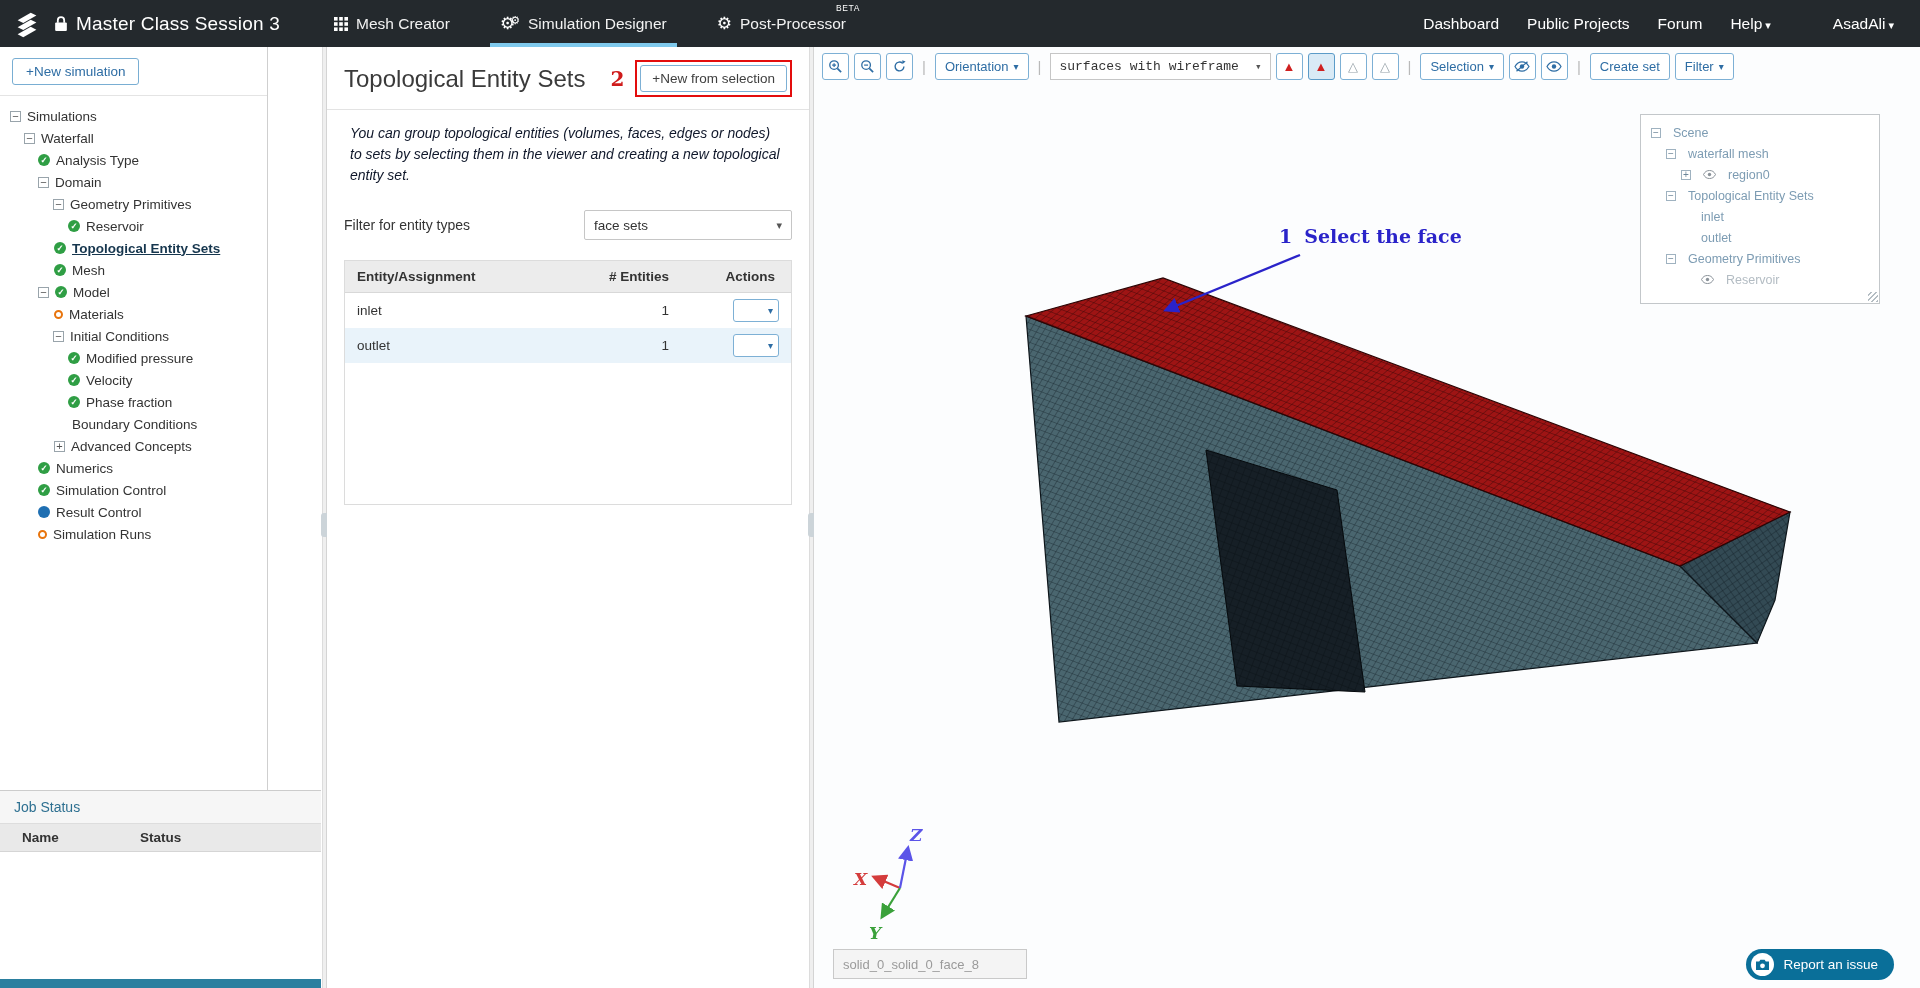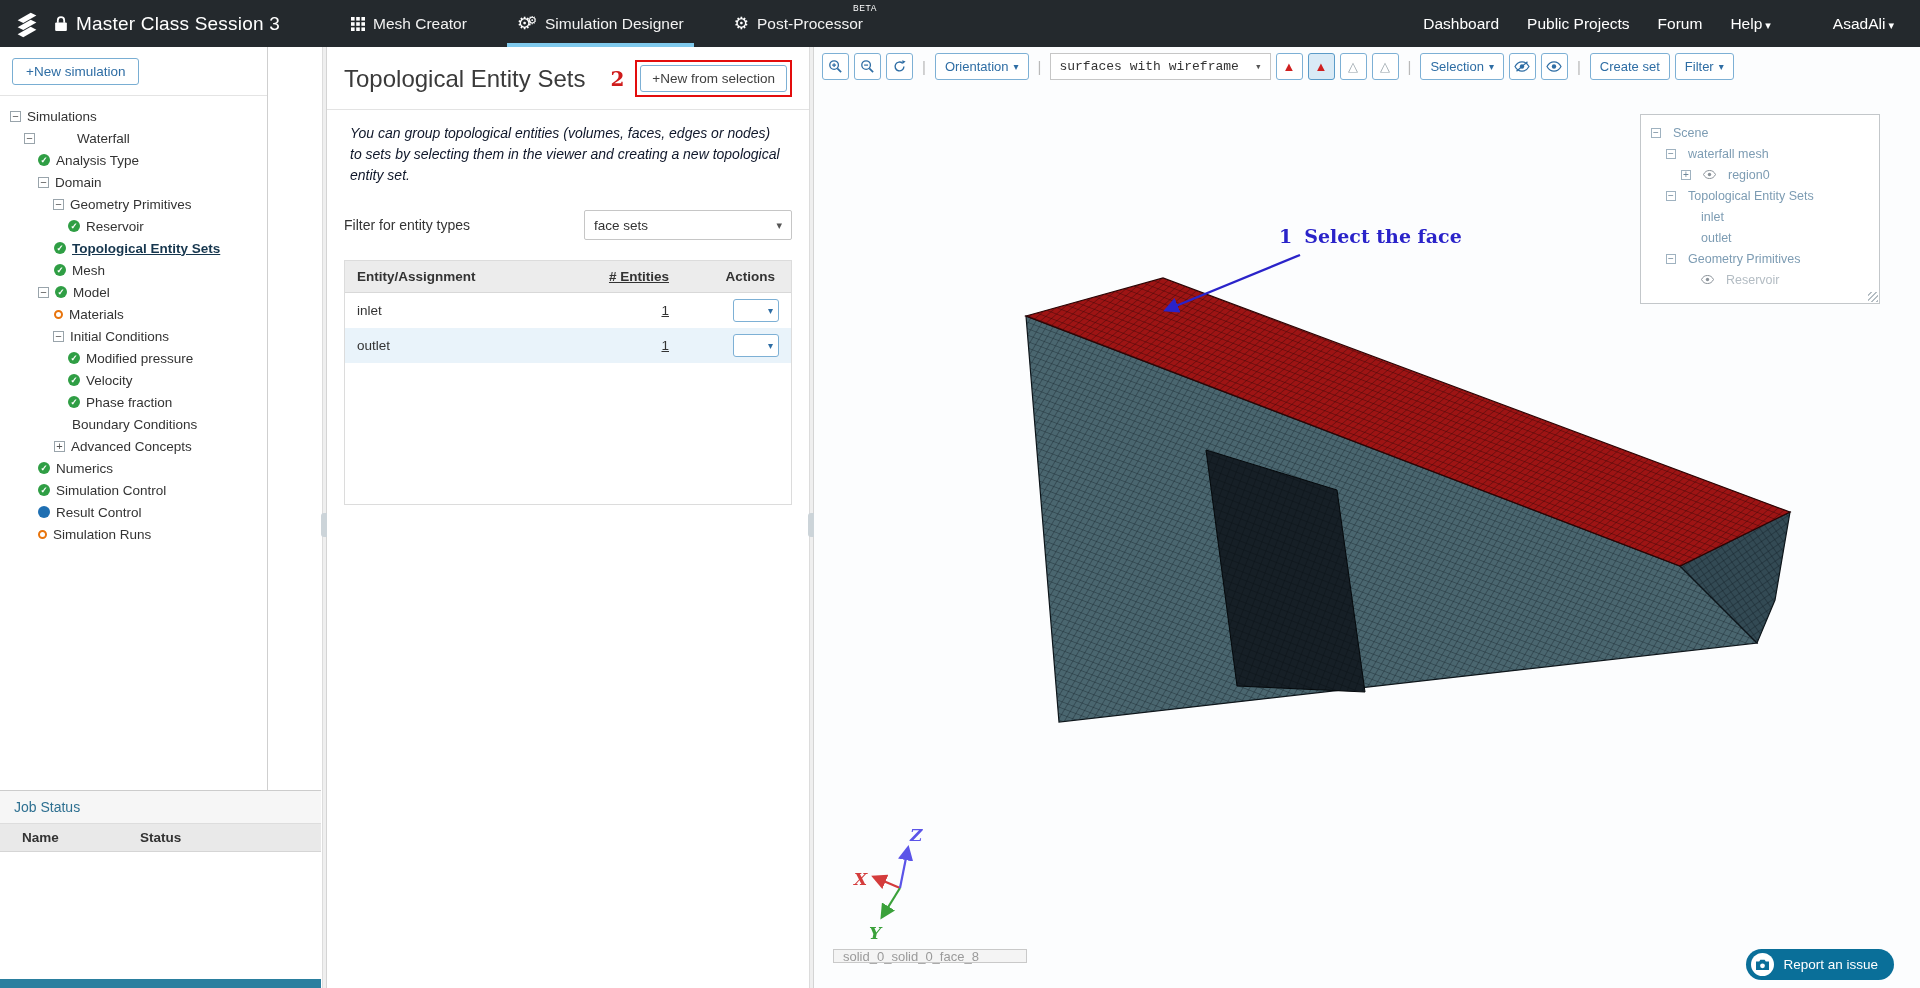--- a/index.html
+++ b/index.html
@@ -4,21 +4,21 @@
 <style>
   * { box-sizing: border-box; margin: 0; padding: 0; }
   html,body { width:1920px; height:988px; overflow:hidden; background:#fff;
     font-family:"Liberation Sans", sans-serif; }
 
   
   .navbar { position:absolute; top:0; left:0; width:1920px; height:47px;
     background:#24292d; display:flex; align-items:center; color:#fff; z-index:50; }
   .logo { width:34px; height:34px; margin:0 10px; display:flex; align-items:center; justify-content:center; }
   .lock { display:flex; align-items:center; margin-right:8px; }
-  .nav-title { font-size:19px; font-weight:400; letter-spacing:.2px; margin-right:65px; white-space:nowrap; }
+  .nav-title { font-size:19px; font-weight:400; letter-spacing:.2px; margin-right:48px; white-space:nowrap; }
   .nav-tabs { display:flex; height:100%; align-items:center; gap:38px; }
   .nav-tab { position:relative; height:100%; display:flex; align-items:center; gap:8px;
     font-size:15.5px; color:#f2f2f2; cursor:pointer; padding:0 6px; white-space:nowrap; }
   .nav-tab.active::after { content:""; position:absolute; left:-4px; right:-4px; bottom:0; height:4px; background:#7fc9ec; }
   .beta { position:absolute; top:3px; right:-8px; font-size:8.5px; letter-spacing:.6px; color:#fff; }
   .tab-icon { display:flex; align-items:center; }
   .gear-glyph { font-size:17px; line-height:1; color:#fff; }
   .gear-glyph.small { font-size:11px; margin-left:-5px; align-self:flex-start; }
   .nav-right { margin-left:auto; display:flex; align-items:center; gap:28px; font-size:15.5px; padding-right:26px; }
   .nav-link { cursor:pointer; white-space:nowrap; }
@@ -70,21 +70,21 @@
   .filter-row { display:flex; align-items:center; justify-content:space-between; margin:24px 17px 0; }
   .filter-label { font-size:14px; color:#333; }
   .select-box { width:208px; height:30px; border:1px solid #c6c6c6; border-radius:2px; background:#fff;
     display:flex; align-items:center; justify-content:space-between; padding:0 9px; font-size:13.5px; color:#333; cursor:pointer; }
   .sel-caret { font-size:11px; color:#555; }
   .entity-table { margin:20px 17px 0; border:1px solid #dcdcdc; height:245px; overflow:hidden; }
   .t-head { display:flex; background:#ececec; font-weight:bold; font-size:13.5px; color:#333;
     padding:8px 12px; border-bottom:1px solid #d8d8d8; }
   .t-row { display:flex; align-items:center; font-size:13.5px; color:#333; padding:6px 12px; height:35px; }
   .t-row.alt { background:#e9f3fa; }
-  .col-name { flex:1; } .col-count { width:105px; text-align:right; padding-right:14px;text-decoration:underline; }
+  .col-name { flex:1; } .col-count { width:105px; text-align:right; padding-right:14px; }
   .col-actions { width:96px; display:flex; justify-content:flex-end; }
   .t-head .col-actions { display:block; text-align:right; padding-right:4px; }
   .action-select { width:46px; height:23px; border:1px solid #7db0d5; border-radius:3px; background:#fff;
     display:flex; align-items:center; justify-content:flex-end; padding-right:5px; color:#2e6da4; font-size:10px; cursor:pointer; }
 
   
   .vtoolbar { position:absolute; top:6px; left:8px; display:flex; align-items:center; gap:5px; z-index:10; }
   .tbtn { height:27px; border:1px solid #7db0d5; background:#fff; color:#2e6da4; border-radius:3px;
     display:flex; align-items:center; justify-content:center; font-size:13px; padding:0 9px; cursor:pointer; font-family:inherit; gap:5px; }
   .tbtn.sq { width:27px; padding:0; }
@@ -104,21 +104,21 @@
   .scene-tree { position:absolute; top:67px; right:40px; width:240px; height:190px; border:1px solid #c3c7ca;
     background:rgba(255,255,255,.92); font-size:12.5px; color:#7d9cb3; padding:7px 4px; z-index:8; }
   .scene-tree::after { content:""; position:absolute; right:1px; bottom:1px; width:10px; height:10px;
     background:repeating-linear-gradient(135deg, transparent 0 2px, #b4bdc3 2px 3.5px); }
   .scene-item { display:flex; align-items:center; height:21px; white-space:nowrap; cursor:pointer;gap:8px; }
   .scene-item .ic-minus,.scene-item .ic-plus { width:10px; height:10px; border-color:#9fb2c0; color:#6d8699; font-size:10px; margin-right:4px; }
   .scene-item .eye { display:inline-flex; margin-right:4px; }
   .scene-item .sp { display:inline-block; width:12px; flex:none; }
   .scene-label.grayed { color:#b3bcc3; }
 
-  .vtooltip { position:absolute; left:19px; top:902px; width:194px; height:14px; background:rgba(243,243,243,.92);
+  .vtooltip { position:absolute; left:19px; top:902px; width:194px; height:30px; background:rgba(243,243,243,.92);
     border:1px solid #c9c9c9; color:#9a9a9a; font-size:13px; display:flex; align-items:center; padding-left:9px; }
 
   .report-btn { position:absolute; right:26px; bottom:8px; height:31px; border:none; border-radius:16px;
     background:#0a6f99; color:#fff; font-size:13.5px; display:flex; align-items:center; gap:9px;
     padding:0 16px 0 5px; cursor:pointer; font-family:inherit; }
   .cam-circle { width:23px; height:23px; border-radius:50%; background:#fff; display:flex; align-items:center; justify-content:center; }
 </style>
 </head>
 <body>
 
@@ -181,21 +181,21 @@
 <div class="page-body">
 
   <aside class="sidebar">
     <button class="new-sim-btn">+New simulation</button>
     <div class="sidebar-sep"></div>
     <div class="tree">
         <div class="tree-item" style="padding-left: 10px;">
           <span class="ic ic-minus"></span>
           <span class="tree-label">Simulations</span>
         </div>
-        <div class="tree-item" style="padding-left: 24px; gap: 36px;">
+        <div class="tree-item" style="padding-left: 24px;">
           <span class="ic ic-minus"></span>
           <span class="tree-label">Waterfall</span>
         </div>
         <div class="tree-item" style="padding-left: 38px;">
           <span class="ic ic-check"></span>
           <span class="tree-label">Analysis Type</span>
         </div>
         <div class="tree-item" style="padding-left: 38px;">
           <span class="ic ic-minus"></span>
           <span class="tree-label">Domain</span>

